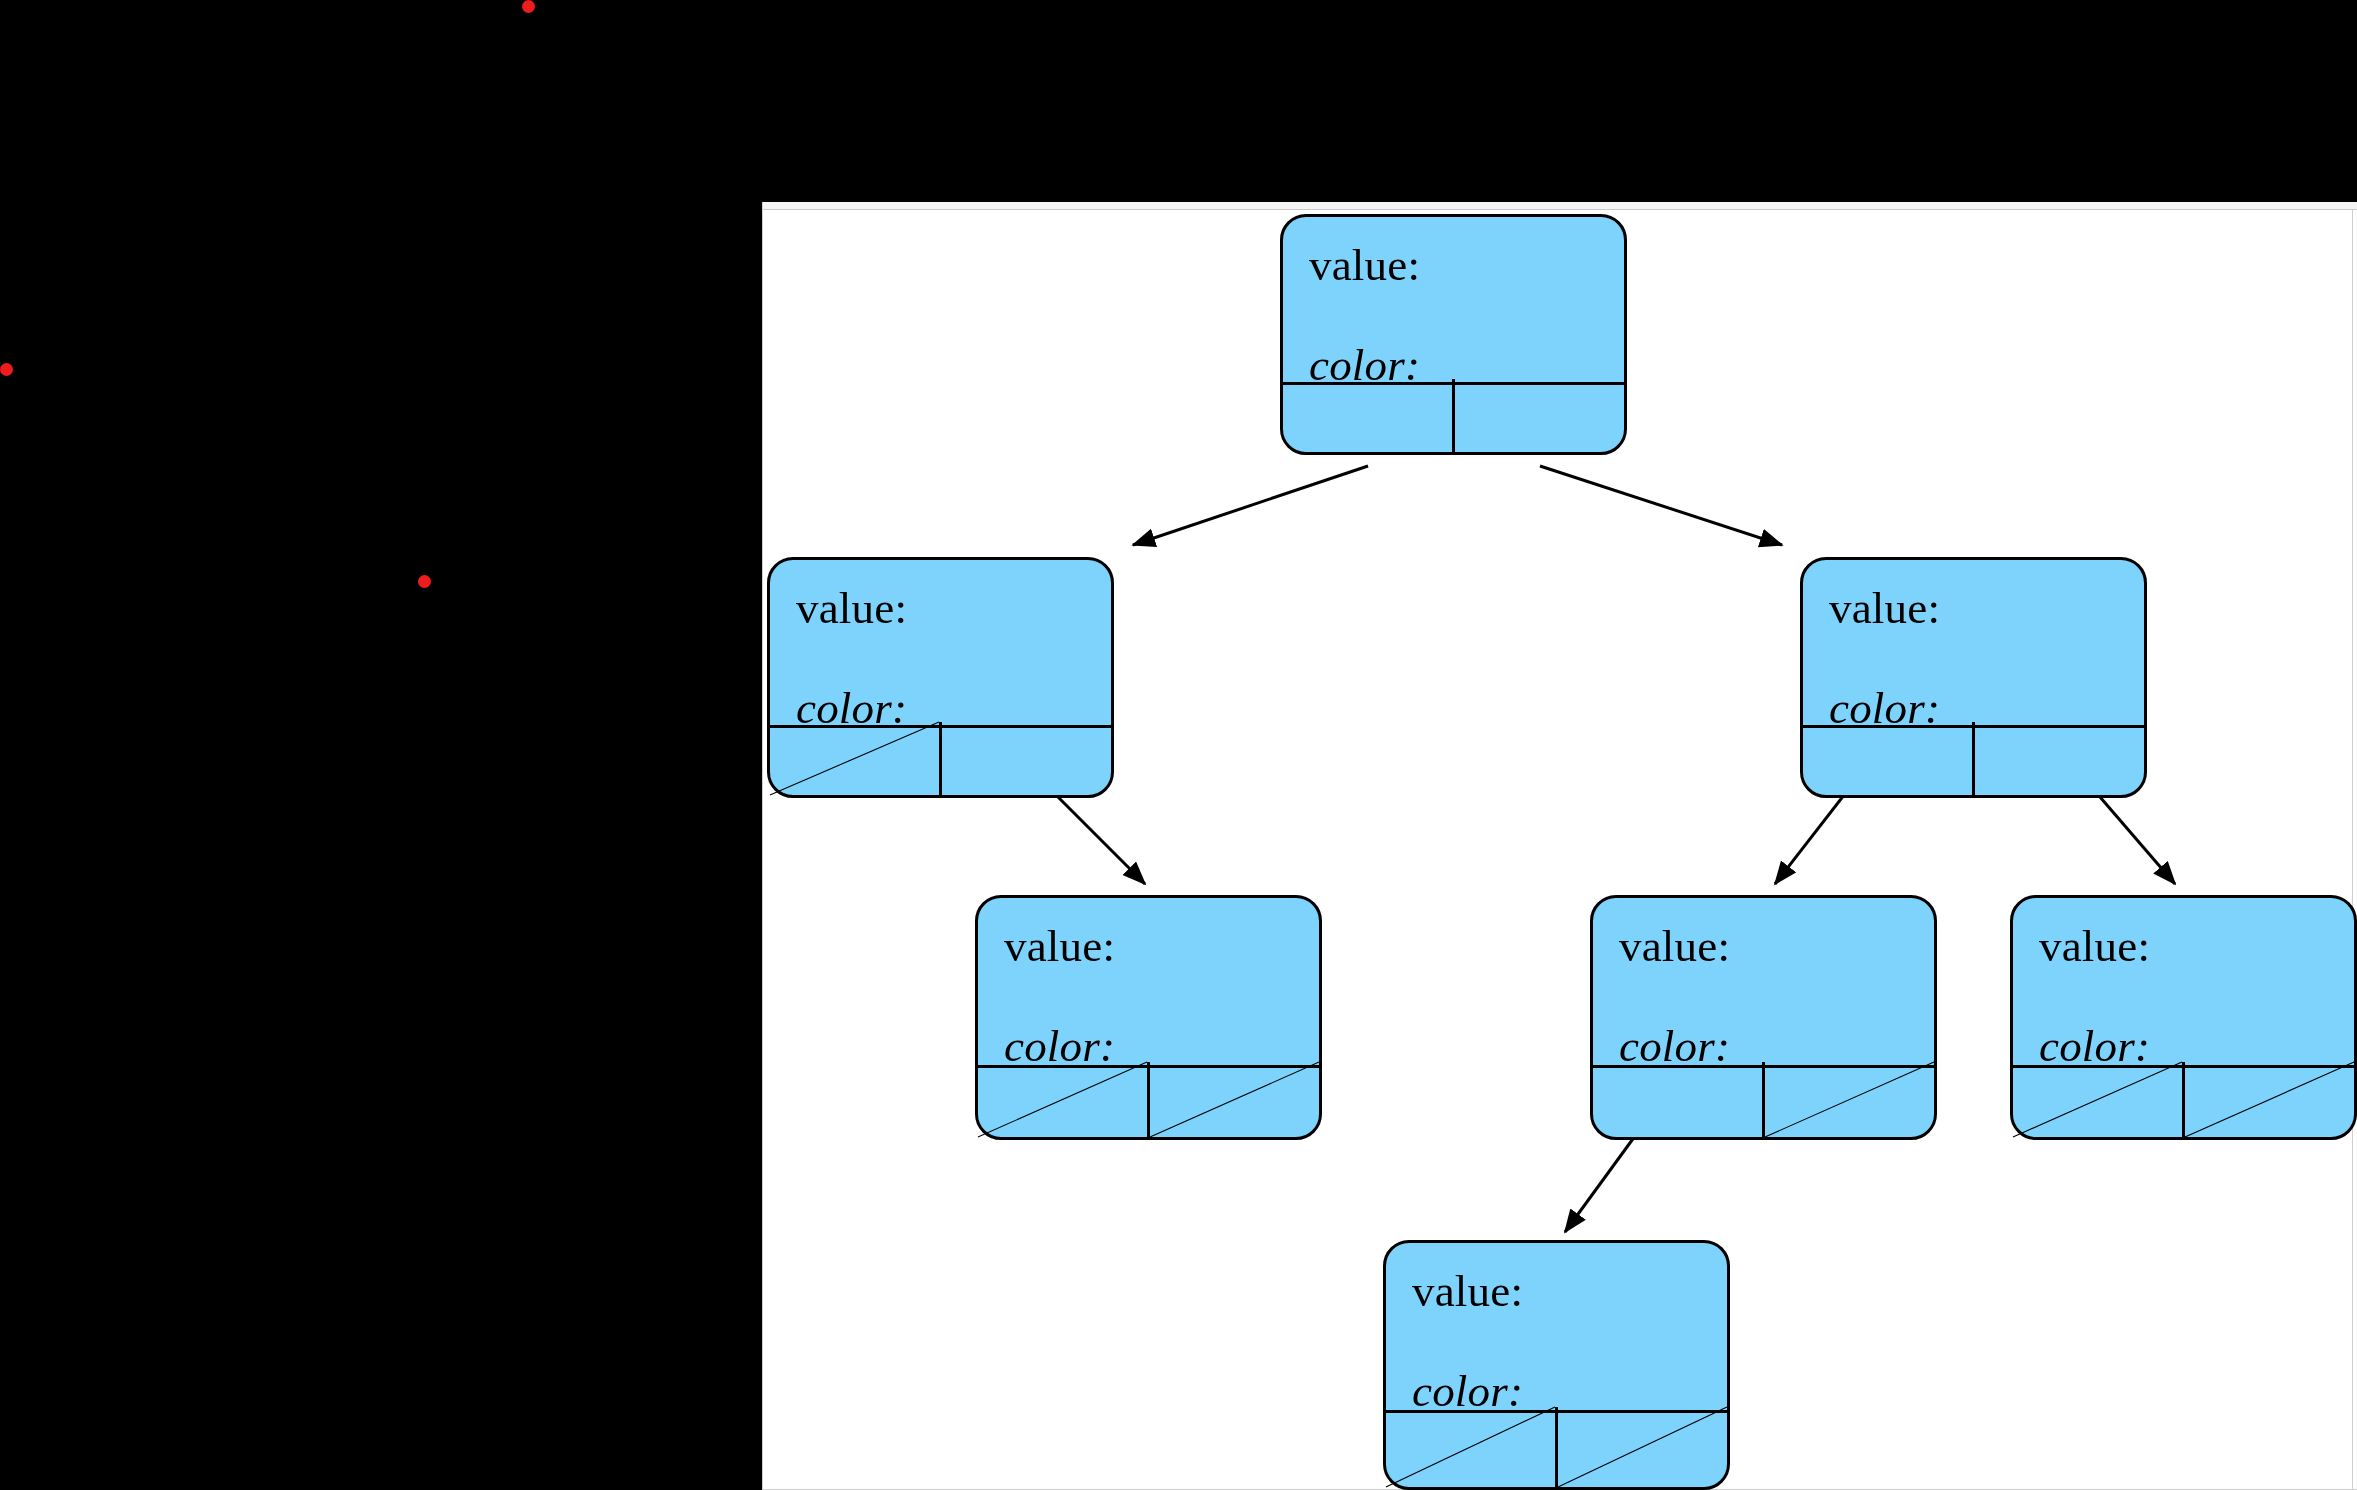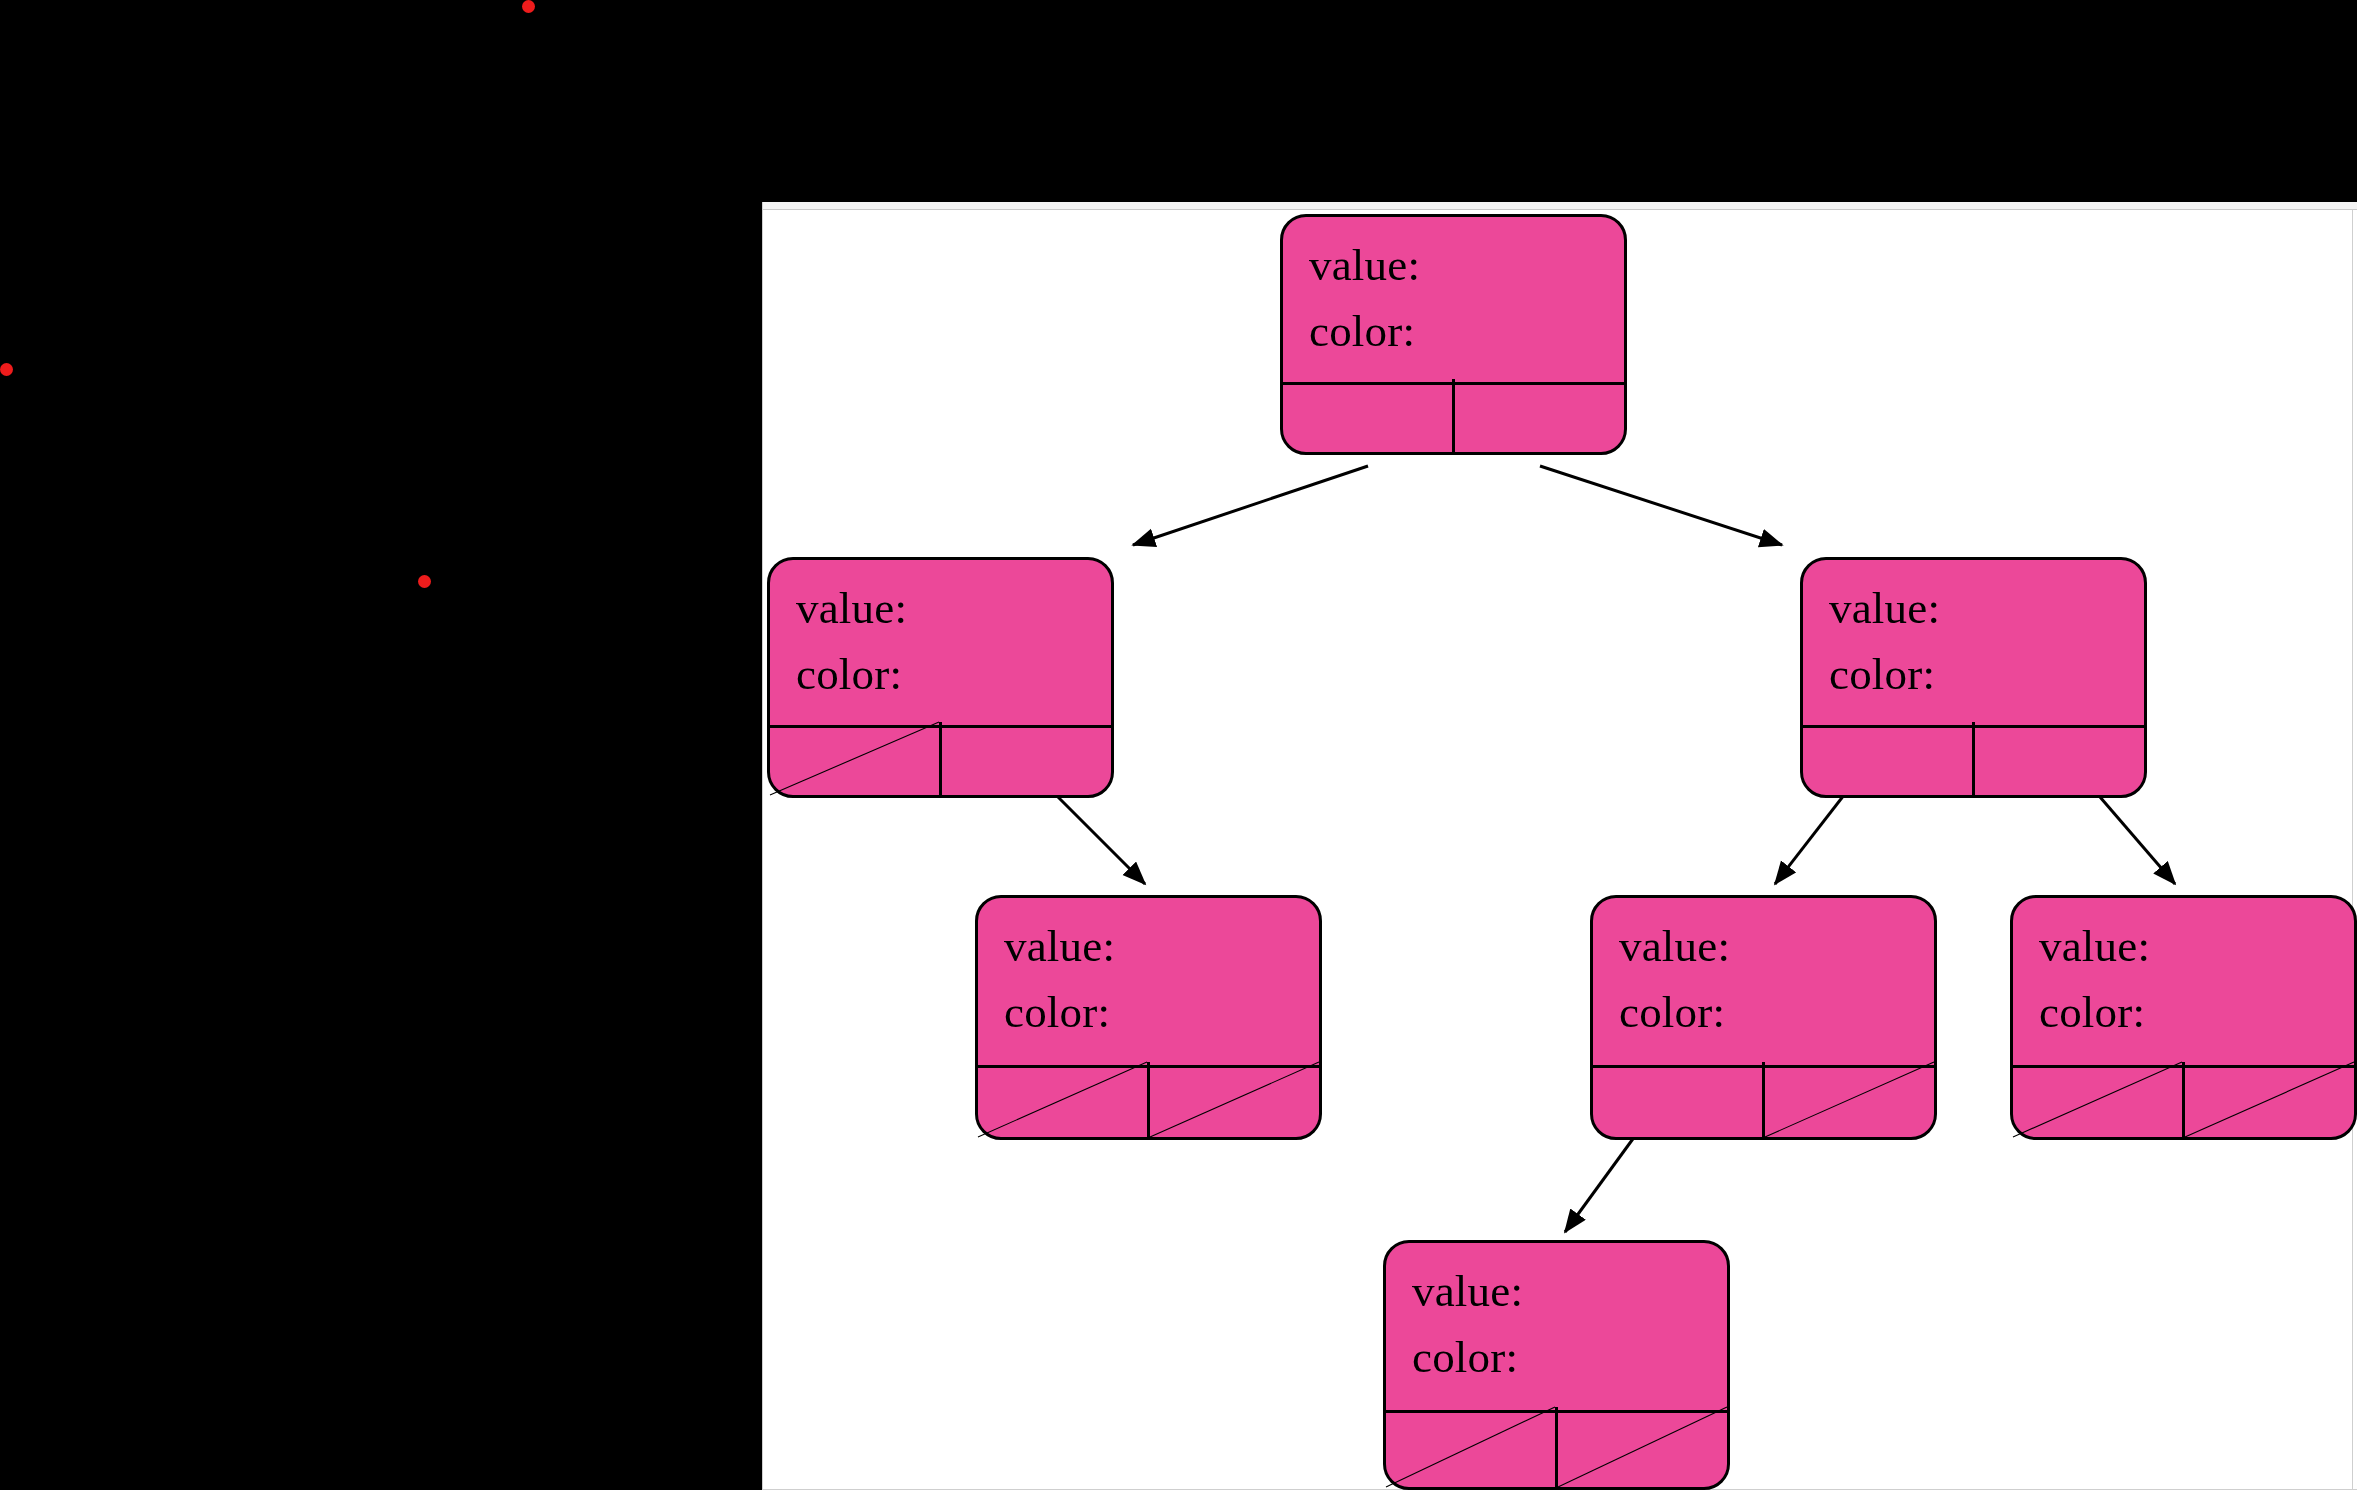--- a/index.html
+++ b/index.html
@@ -83,37 +83,38 @@
     left: 0; top: 0;
     pointer-events: none;
   }
 
   
   .tree-node {
     position: absolute;
     box-sizing: border-box;
     border: 3px solid #000000;
     border-radius: 26px;
-    background: #ec4899;
+    background: #7dd3fc;
   }
   .node-fields {
     position: absolute;
     left: 0; right: 0; top: 0;
     box-sizing: border-box;
     padding: 26px 0 0 26px;
   }
   .node-field {
     font-size: 45px;
     line-height: 1.0;
     color: #000000;
     white-space: nowrap;
     letter-spacing: 0.2px;
   }
   .node-field.field-color {
-    margin-top: 21px;
+    margin-top: 55px;
+    font-style: italic;
   }
   
   .node-divider {
     position: absolute;
     left: 0; right: 0;
     height: 3px;
     background: #000000;
   }
   
   .ptr-row {

